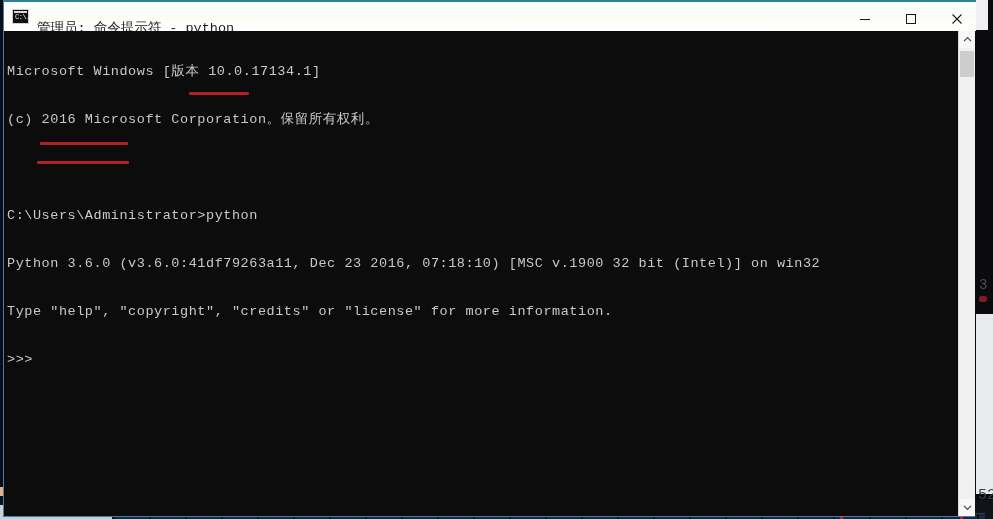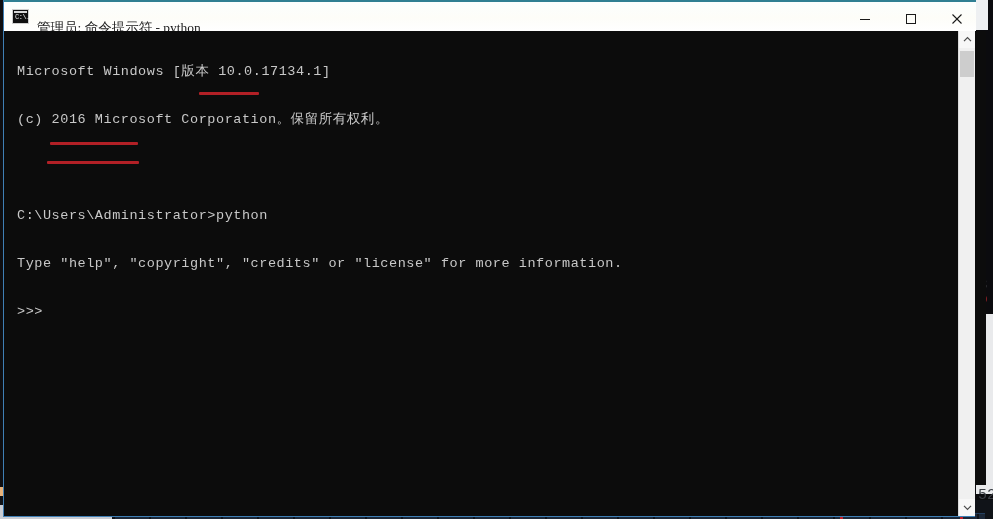--- a/index.html
+++ b/index.html
@@ -185,41 +185,41 @@
     font-family: "Liberation Mono", monospace;
     font-size: 7px;
     line-height: 8px;
     color: #f2f2f2;
     letter-spacing: -0.5px;
   }
   #title-text {
     font-size: 13.5px;
     color: #1b1b1b;
     white-space: nowrap;
-    font-family: Liberation Serif, serif;
+    font-family: Liberation Mono, monospace;
     margin-top: 22px;
   }
   .win-btn {
     position: absolute;
     top: 2px;
     width: 46px;
     height: 29px;
     display: flex;
     align-items: center;
     justify-content: center;
   }
   #btn-min  { left: 838px; }
   #btn-max  { left: 884px; }
   #btn-close{ left: 930px; }
   .win-btn svg { display: block; }
 
   
   #console-body {
     position: absolute;
-    left: 10px;
+    left: 0;
     top: 31px;
     width: 972px;
     height: 454px;
     background: #0c0c0c;
     overflow: hidden;
   }
   #console-text {
     position: absolute;
     left: 3px;
     top: 1px;
@@ -345,20 +345,21 @@
         </svg>
       </div>
     </div>
 
     <div id="console-body">
       <div id="console-text">
         <div class="line">Microsoft Windows [版本 10.0.17134.1]</div>
         <div class="line">(c) 2016 Microsoft Corporation。保留所有权利。</div>
         <div class="line"></div>
         <div class="line">C:\Users\Administrator&gt;python</div>
+        <div class="line">Python 3.6.0 (v3.6.0:41df79263a11, Dec 23 2016, 07:18:10) [MSC v.1900 32 bit (Intel)] on win32</div>
         <div class="line">Type "help", "copyright", "credits" or "license" for more information.</div>
         <div class="line">&gt;&gt;&gt;</div>
       </div>
 
       <div class="annot" id="annot-python"></div>
       <div class="annot" id="annot-import"></div>
       <div class="annot" id="annot-prompt"></div>
 
       <div id="watermark">https://blog.csdn.net/weixin_356845</div>
     </div>

